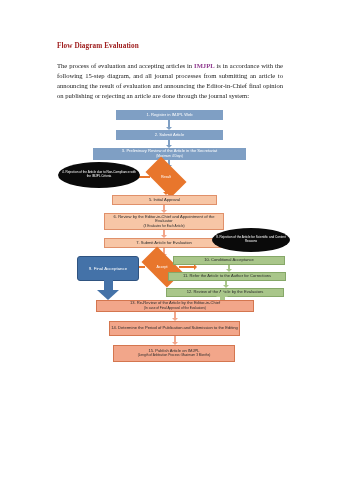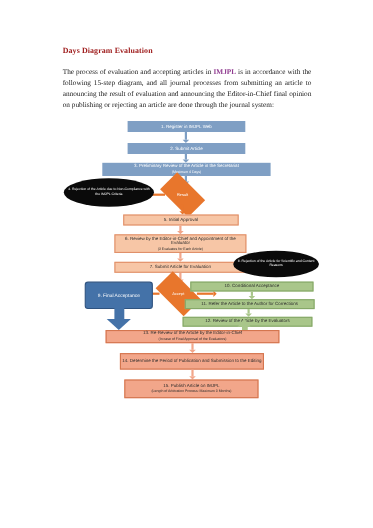--- a/index.html
+++ b/index.html
@@ -237,21 +237,21 @@
   .connector {
     position: absolute;
     background: #a9c68a;
   }
 </style>
 </head>
 <body>
 
 <div class="page">
 
-  <div class="doc-title">Days Diagram Evaluation</div>
+  <div class="doc-title">Flow Diagram Evaluation</div>
 
   <p class="intro"><span>The process of evaluation and accepting articles in </span><span class="brand">IMJPL</span><span> is in accordance with the following 15-step diagram, and all journal processes from submitting an article to announcing the result of evaluation and announcing the Editor-in-Chief final opinion on publishing or rejecting an article are done through the journal system:</span></p>
 
   <div class="flow">
 
     <div class="node box-blue" style="left:116px; top:6px; width:107px; height:10px;">
       <span>1. Register in IMJPL Web</span>
     </div>
     <div class="arrow-v" style="left:166px; top:16px; height:10px;">
       <div class="stem"></div>

